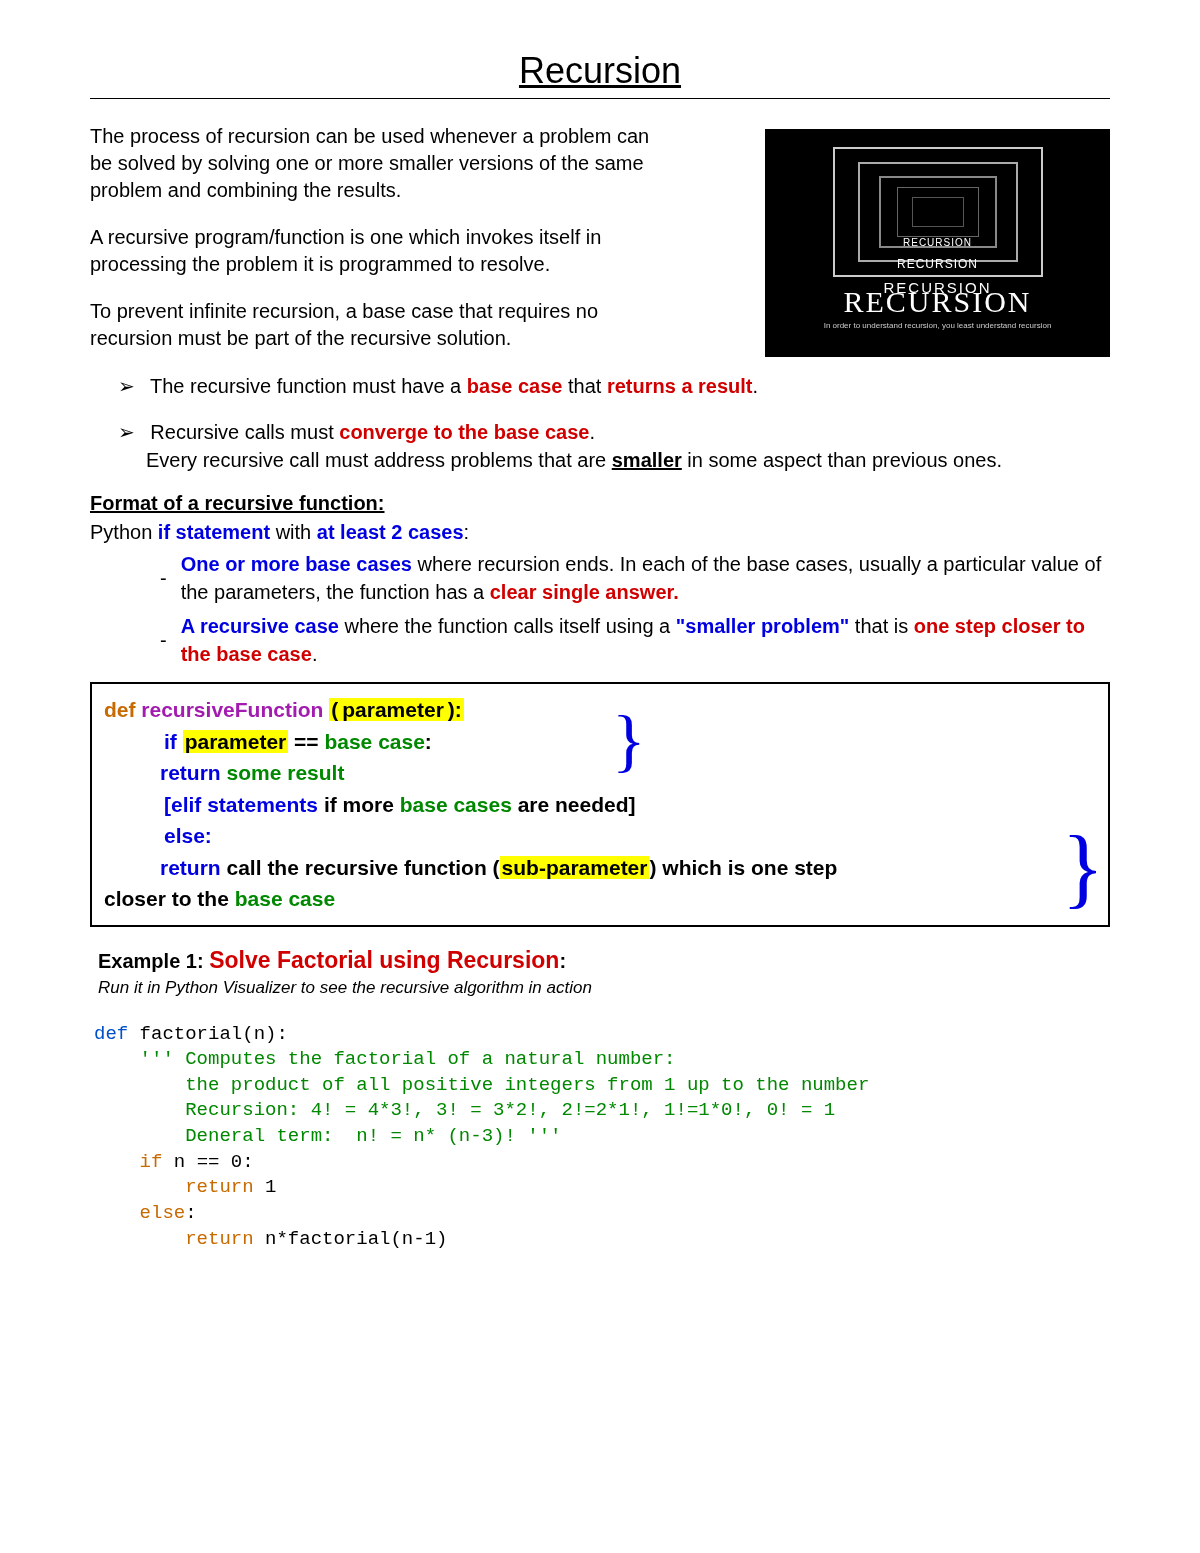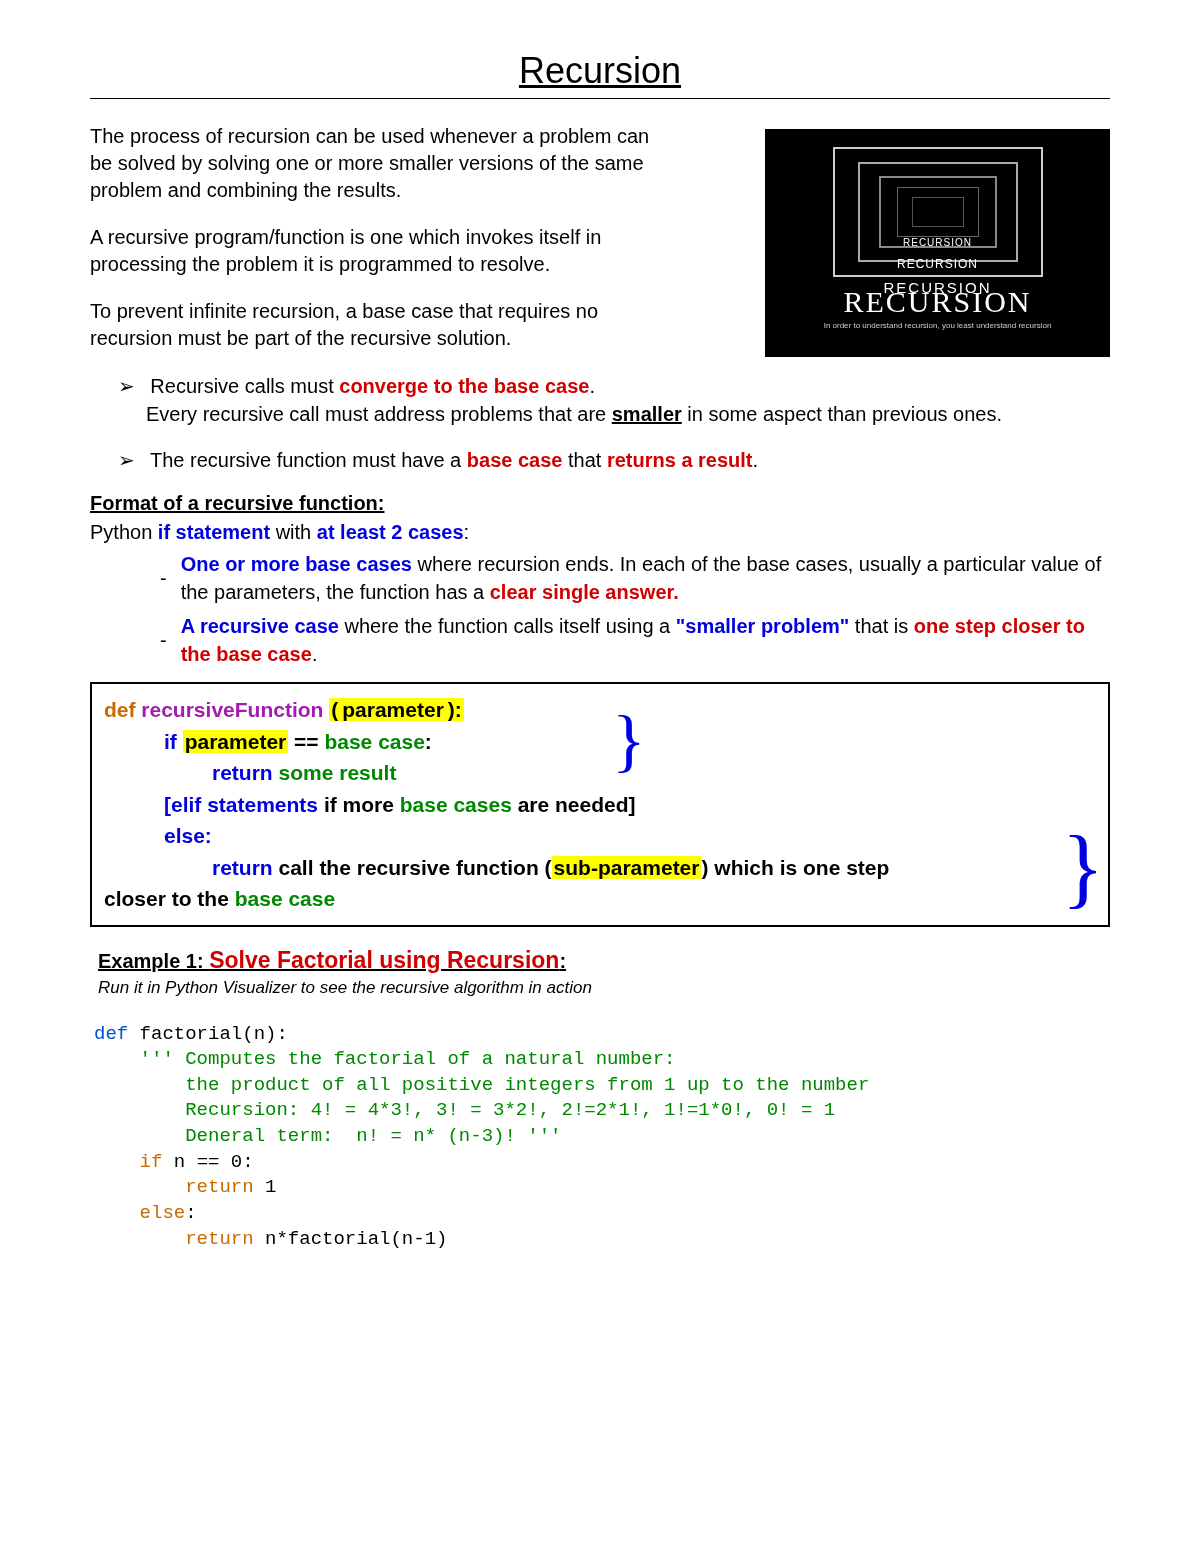--- a/index.html
+++ b/index.html
@@ -101,31 +101,31 @@
     padding: 10px 12px 10px 12px;
     margin: 6px 0 20px 0;
     font-family: Arial, Helvetica, sans-serif;
     font-size: 21px;
     font-weight: bold;
     line-height: 1.5;
     position: relative;
   }
   .codebox .l1 { margin-left:0; }
   .codebox .l2 { margin-left:60px; }
-  .codebox .l3 { margin-left:108px; }
+  .codebox .l3 { margin-left:56px; }
   .kw-def { color:#c76a00; }
   .kw-name { color:#a21caf; }
   .kw-blue { color:#0000e0; }
   .kw-green { color:#008800; }
   .kw-black { color:#000; }
   .hl { background:#ffff00; padding:0 2px;}
   .brace { color:#0000e0; font-size:70px; position:absolute; font-weight:normal; font-family:'Times New Roman',serif; line-height:1; }
   .brace.b1 { left:520px; top:22px; }
   .brace.b2 { right:4px; top:140px; font-size:88px; }
-  .ex-head { font-size:20px; margin:4px 0 4px 8px;text-decoration:underline;}
+  .ex-head { font-size:20px; margin:4px 0 4px 8px;}
   .ex-head .et { font-size:23px; color:#d00000; font-weight:bold;}
   .ex-sub { font-style: italic; font-size:17px; margin:0 0 24px 8px;}
   .pycode {
     font-family: 'Courier New', monospace;
     font-size: 19px;
     line-height: 1.35;
     white-space: pre;
     margin-left: 4px;
   }
   .py-def { color:#0050c8;}
@@ -158,27 +158,27 @@
       <div class="cap1">RECURSION</div>
       <div class="cap2">RECURSION</div>
       <div class="cap3">RECURSION</div>
       <div class="cap-big">RECURSION</div>
       <div class="tag">In order to understand recursion, you least understand recursion</div>
     </div>
   </div>
 
   <div class="bullets">
     <div class="bullet arrow">
+      <span>The recursive function must have a </span><span class="red">base case</span><span> that </span><span class="red">returns a result</span><span>.</span>
+    </div>
+    <div class="bullet arrow">
       <span>Recursive calls must </span><span class="red">converge to the base case</span><span>.</span>
       <span class="sub">
         <span>Every recursive call must address problems that are </span><span class="bold uline">smaller</span><span> in some aspect than previous ones.</span>
       </span>
-    </div>
-    <div class="bullet arrow">
-      <span>The recursive function must have a </span><span class="red">base case</span><span> that </span><span class="red">returns a result</span><span>.</span>
     </div>
   </div>
 
   <div class="section-head">Format of a recursive function:</div>
   <div style="font-size:20px;margin:2px 0 2px 0;">
     <span>Python </span><span class="blue">if statement</span><span> with </span><span class="blue">at least 2 cases</span><span>:</span>
   </div>
   <div class="format-list">
     <div class="dash">
       <div>

